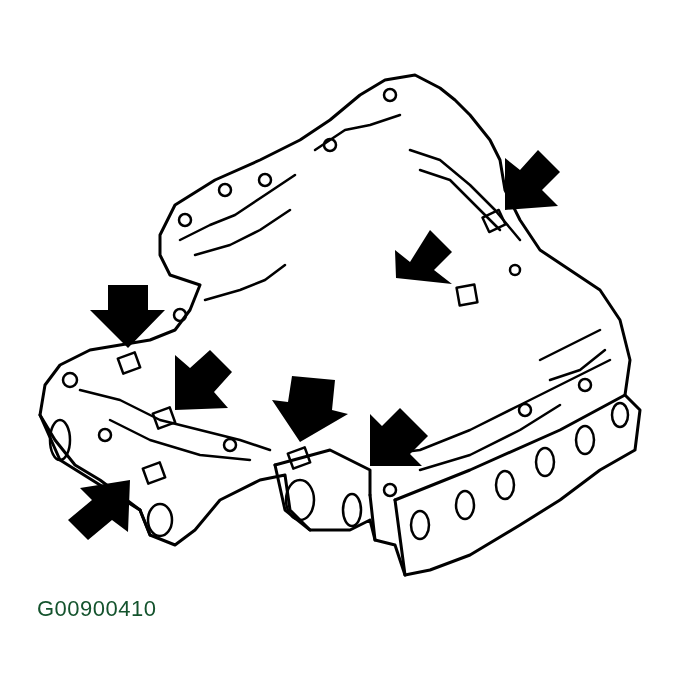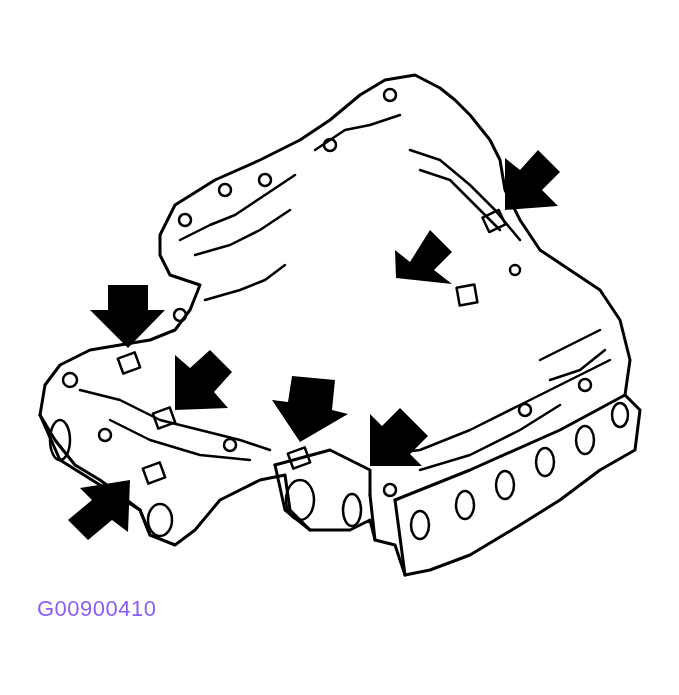--- a/index.html
+++ b/index.html
@@ -1,18 +1,18 @@
 <!DOCTYPE html>
 <html><head>
 <meta charset="utf-8">
 <style>
   html, body { margin: 0; padding: 0; background: #ffffff; }
   body { width: 679px; height: 695px; position: relative; overflow: hidden; font-family: "Liberation Sans", sans-serif; }
   #figure { position: absolute; left: 0; top: 0; width: 679px; height: 590px; }
-  #caption { position: absolute; left: 37px; top: 596px; font-size: 22px; color: #8b5cf6; letter-spacing: 0.5px; font-family: "Liberation Sans", sans-serif; }
+  #caption { position: absolute; left: 37px; top: 596px; font-size: 22px; color: #14532d; letter-spacing: 0.5px; font-family: "Liberation Sans", sans-serif; }
   .ln { fill: none; stroke: #000; stroke-width: 3; stroke-linejoin: round; stroke-linecap: round; }
   .thin { fill: none; stroke: #000; stroke-width: 2.5; stroke-linejoin: round; stroke-linecap: round; }
   .arrow { fill: #000; stroke: none; }
 </style>
 </head>
 <body>
 
 <svg id="figure" viewBox="0 0 679 590" xmlns="http://www.w3.org/2000/svg">
 
   <g>

